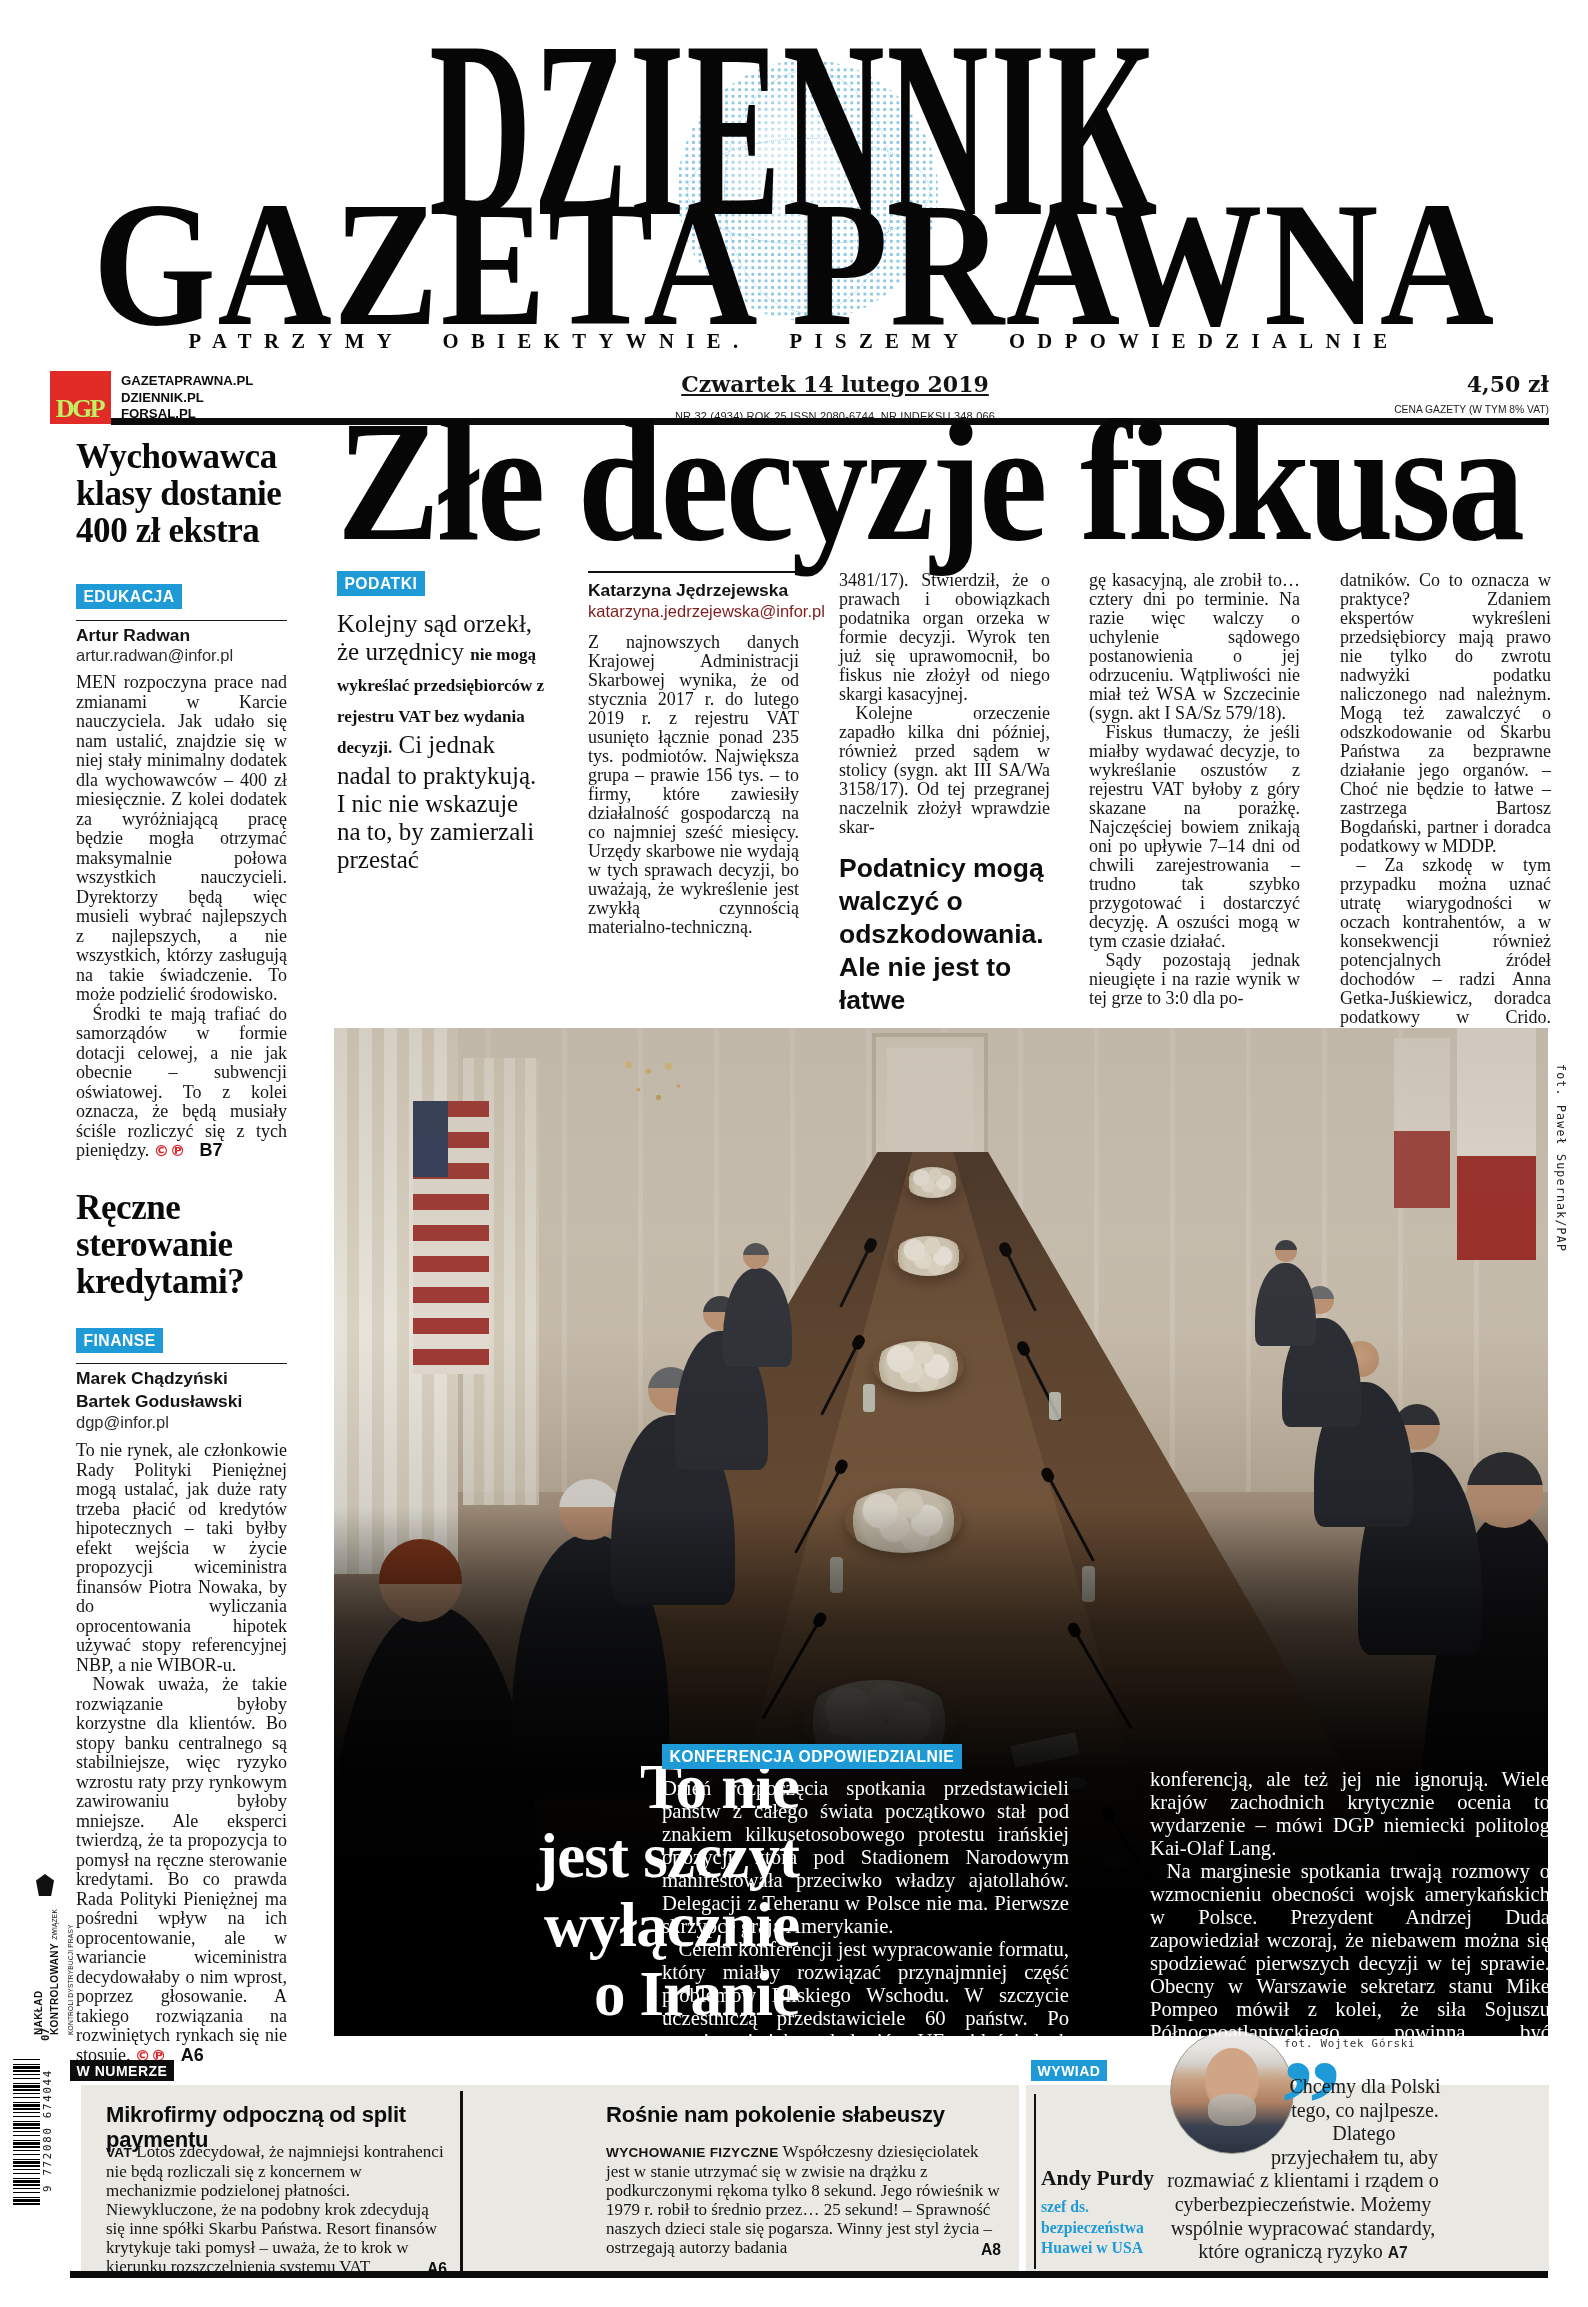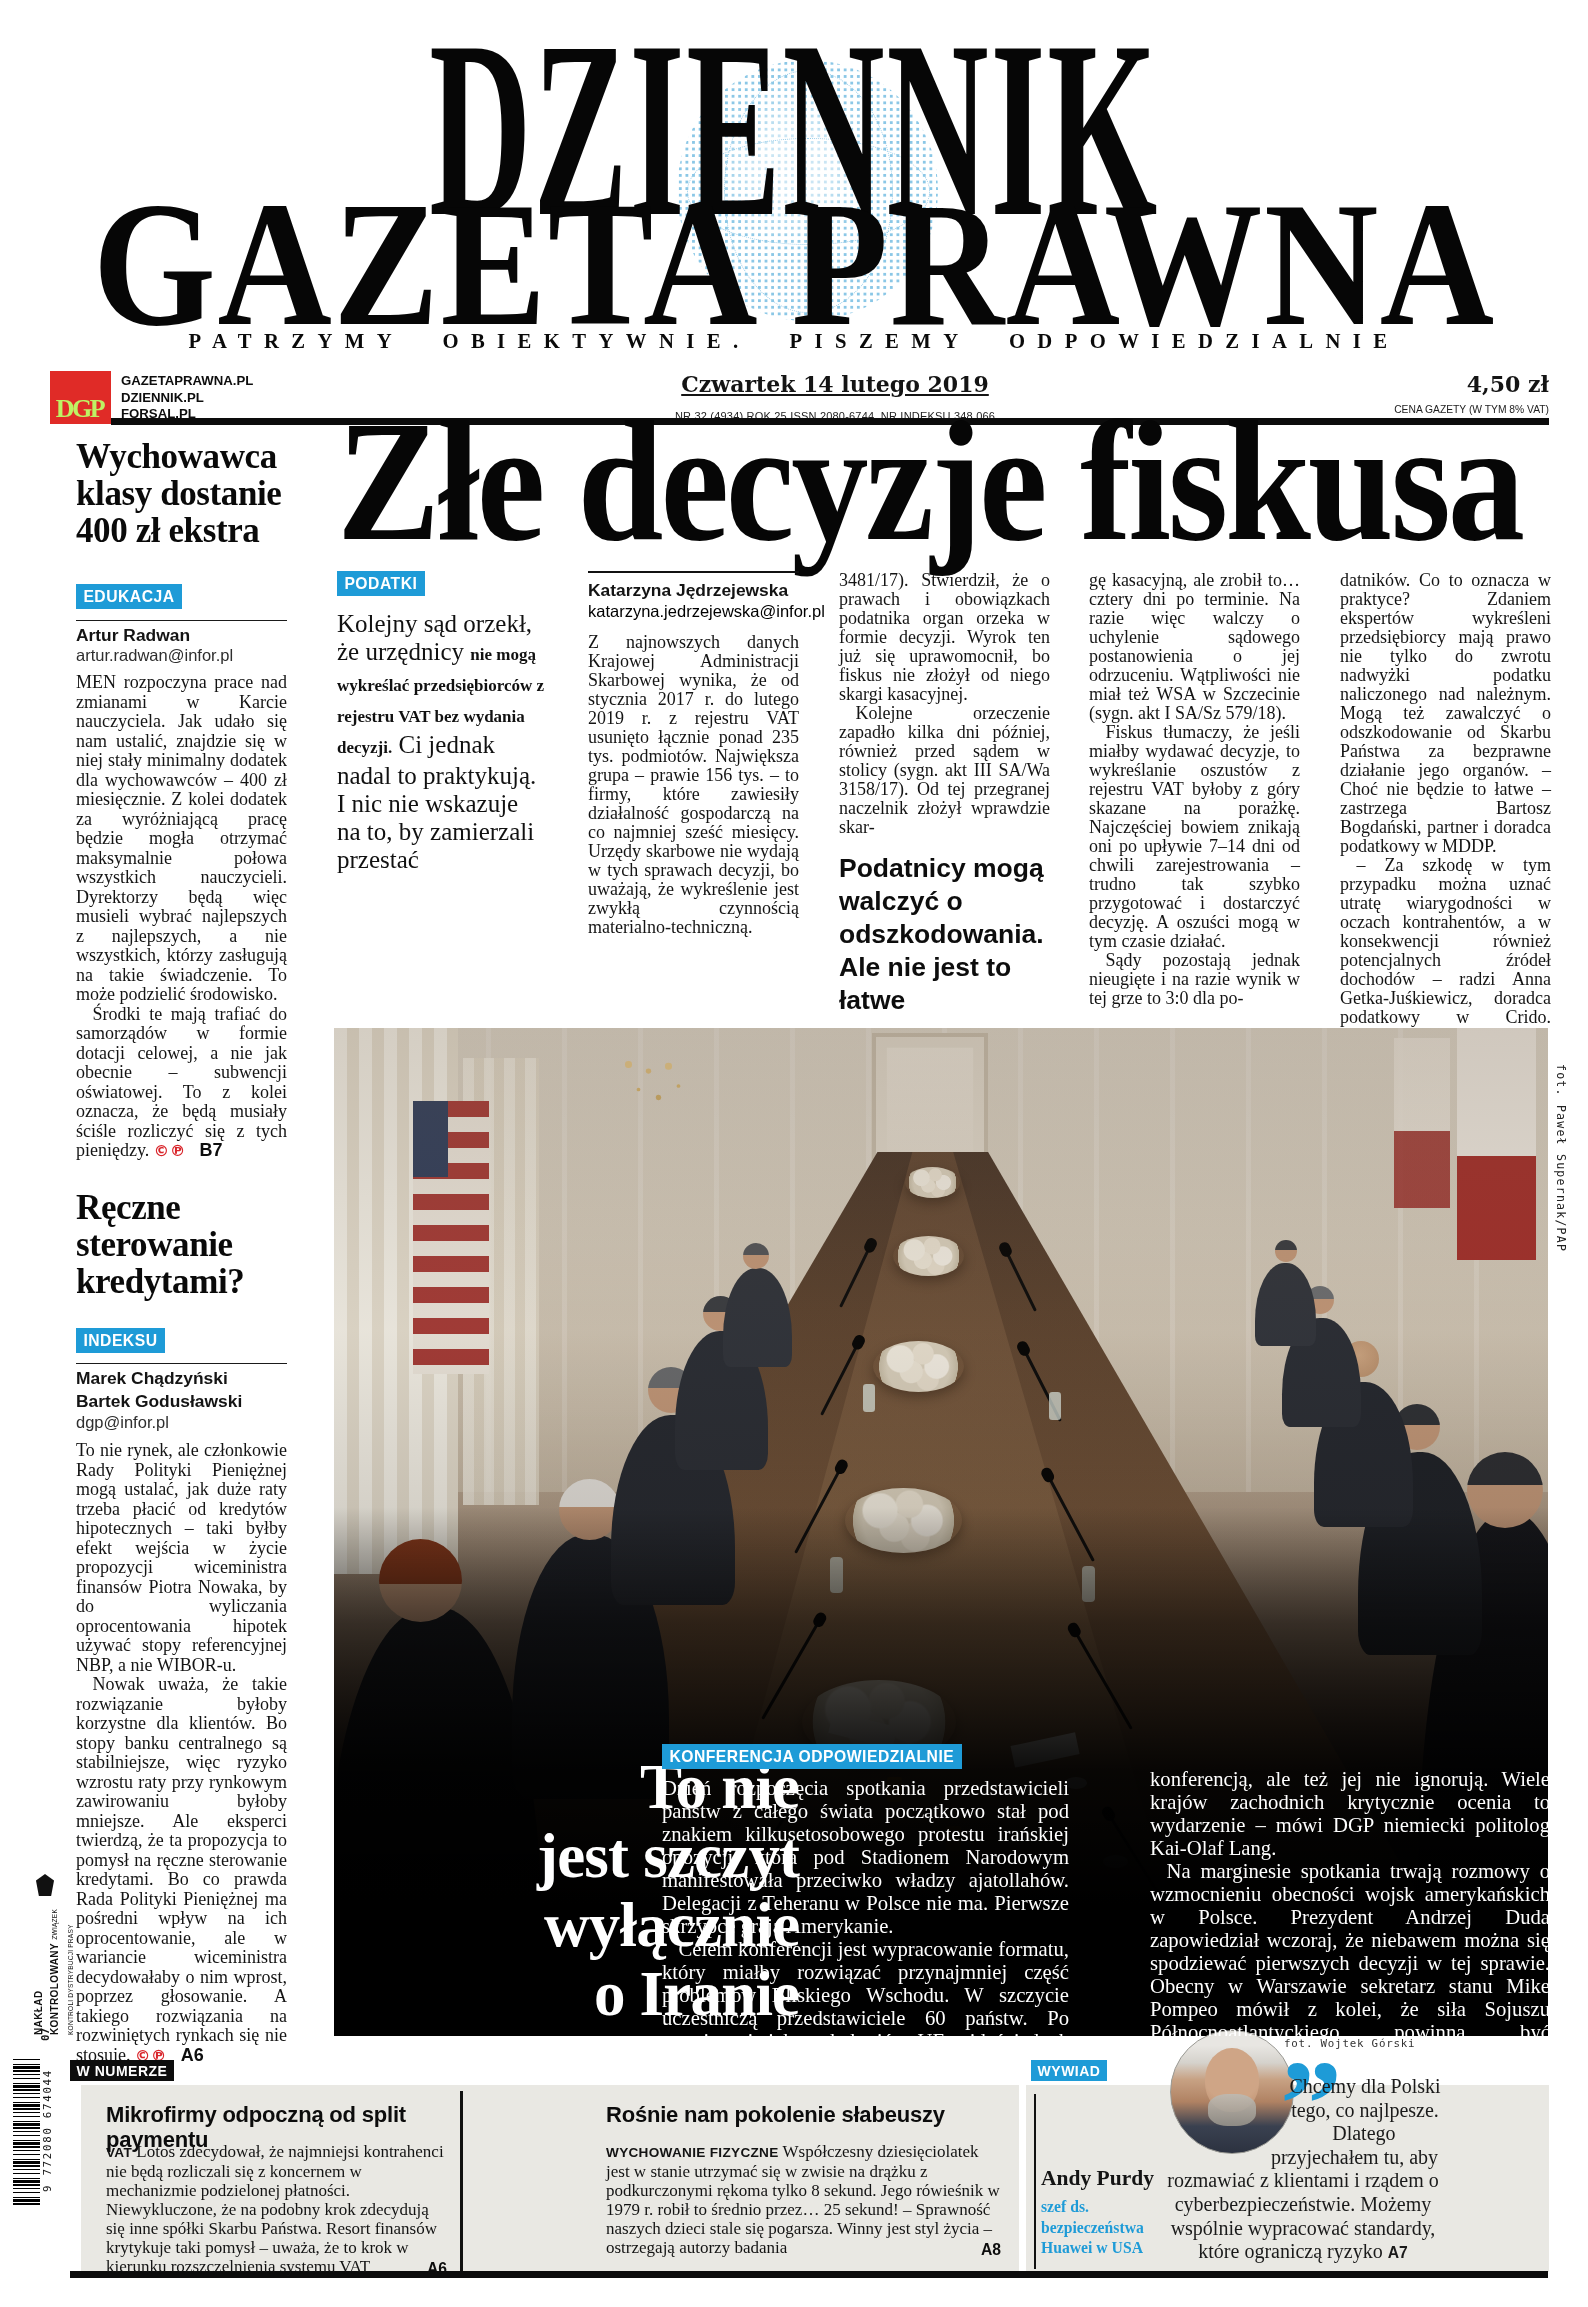--- a/index.html
+++ b/index.html
@@ -75,21 +75,21 @@
   
   .main-head-wrap { position:absolute; left:337px; top:395px; width:1211px; }
   .main-head-wrap span { display:inline-block; white-space:nowrap; font:700 161px/165px "Liberation Serif", serif;
                          letter-spacing:-3.3px; transform:scale(.96,1.06); transform-origin:left top; color:#060606; }
   .mc { position:absolute; width:211px; top:571px; }
   .c1 { left:337px; } .c2 { left:588px; } .c3 { left:839px; } .c4 { left:1089px; } .c5 { left:1340px; }
   .lead { margin-top:14px; font-size:25px; line-height:28px; color:#111; }
   .lead b { font-family:Liberation Serif, serif; font-size:17px; }
   .c2 { border-top:2.5px solid #111; }
   .mc-author { padding-top:7.4px; font:700 17.4px/20.7px "Liberation Sans", sans-serif; }
-  .mc-email { font:400 16.5px/20px "Liberation Sans", sans-serif; color:#000000; margin-bottom:12.4px;text-align:center; }
+  .mc-email { font:400 16.5px/20px "Liberation Sans", sans-serif; color:#7f1d1d; margin-bottom:12.4px;text-align:center; }
   .mb p { font-size:18px; line-height:19px; }
   .pullquote { margin-top:15px; font:700 26.5px/33px "Liberation Sans", sans-serif; color:#0d0d0d; }
   .dots { margin-top:15px; width:151px; height:22px;
           background-image:radial-gradient(circle, #8f8f8f 1.4px, transparent 1.7px); background-size:5.8px 7.4px; }
 
   
   .photo { position:absolute; left:334px; top:1028px; width:1214px; height:1008px; overflow:hidden;
            background:linear-gradient(180deg,#d9d2c6 0%,#d3c9ba 20%,#c4b5a2 38%,#a8937e 52%,#6e5846 68%,#2a211a 85%,#0c0a08 100%); }
   .ph-el { position:absolute; }
   .ph-wall { left:0; top:0; right:0; height:46%; opacity:.65;
@@ -252,21 +252,21 @@
 <div class="sb a1-tag"><span class="tag">EDUKACJA</span></div>
 <div class="sb sb-rule a1-rule"></div>
 <div class="sb sb-author a1-author">Artur Radwan</div>
 <div class="sb sb-email a1-email">artur.radwan@infor.pl</div>
 <div class="sb sb-body a1-body">
   <p class="jp">MEN rozpoczyna prace nad zmianami w Karcie nauczyciela. Jak udało się nam ustalić, znajdzie się w niej stały minimalny dodatek dla wychowawców – 400 zł miesięcznie. Z kolei dodatek za wyróżniającą pracę będzie mogła otrzymać maksymalnie połowa wszystkich nauczycieli. Dyrektorzy będą więc musieli wybrać najlepszych z najlepszych, a nie wszystkich, którzy zasługują na takie świadczenie. To może podzielić środowisko.</p>
   <p class="jp ind"><span>Środki te mają trafiać do samorządów w formie dotacji celowej, a nie jak obecnie – subwencji oświatowej. To z kolei oznacza, że będą musiały ściśle rozliczyć się z tych pieniędzy.</span> <span class="cp">©℗</span>&nbsp;&nbsp;&nbsp;<b class="pref">B7</b></p>
 </div>
 
 <div class="sb sb-head a2-head">Ręczne sterowanie kredytami?</div>
-<div class="sb a2-tag"><span class="tag">INDEKSU</span></div>
+<div class="sb a2-tag"><span class="tag">FINANSE</span></div>
 <div class="sb sb-rule a2-rule"></div>
 <div class="sb sb-author a2-author1">Marek Chądzyński</div>
 <div class="sb sb-author a2-author2">Bartek Godusławski</div>
 <div class="sb sb-email a2-email">dgp@infor.pl</div>
 <div class="sb sb-body a2-body">
   <p class="jp">To nie rynek, ale członkowie Rady Polityki Pieniężnej mogą ustalać, jak duże raty trzeba płacić od kredytów hipotecznych – taki byłby efekt wejścia w życie propozycji wiceministra finansów Piotra Nowaka, by do wyliczania oprocentowania hipotek używać stopy referencyjnej NBP, a nie WIBOR-u.</p>
   <p class="jp ind"><span>Nowak uważa, że takie rozwiązanie byłoby korzystne dla klientów. Bo stopy banku centralnego są stabilniejsze, więc ryzyko wzrostu raty przy rynkowym zawirowaniu byłoby mniejsze. Ale eksperci twierdzą, że ta propozycja to pomysł na ręczne sterowanie kredytami. Bo co prawda Rada Polityki Pieniężnej ma pośredni wpływ na ich oprocentowanie, ale w wariancie wiceministra decydowałaby o nim wprost, poprzez głosowanie. A takiego rozwiązania na rozwiniętych rynkach się nie stosuje.</span> <span class="cp">©℗</span>&nbsp;&nbsp;&nbsp;<b class="pref">A6</b></p>
 </div>
 
 <div class="zkdp-logo"></div>

